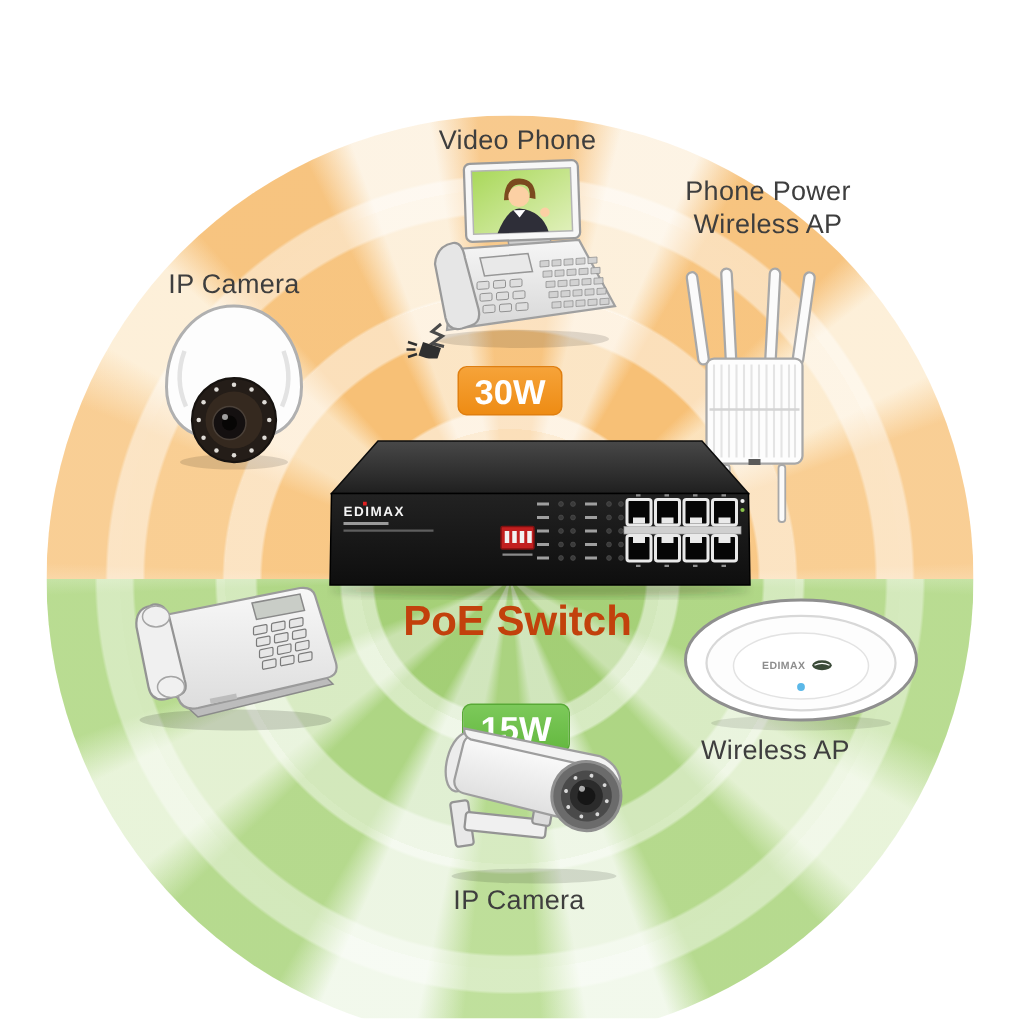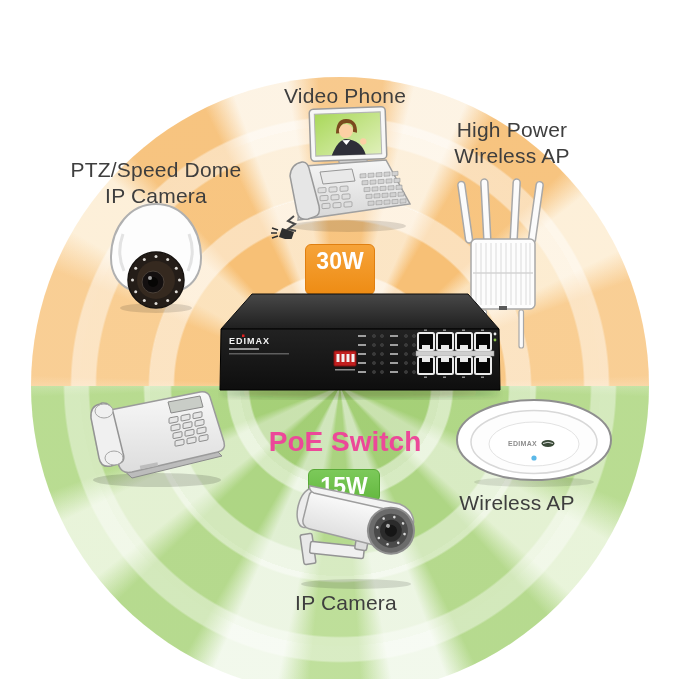--- a/index.html
+++ b/index.html
@@ -39,33 +39,33 @@
       radial-gradient(circle at 50% 0%,
         rgba(120,180,60,.28) 0 100px, rgba(150,200,100,.20) 100px 190px,
         rgba(190,220,150,.12) 190px 260px, rgba(220,240,195,.05) 260px 310px),
       conic-gradient(from 72deg at 50% 0%,
         #eef7e3 0deg 12deg, #b7db8f 20deg 40deg, #e9f4db 48deg 60deg,
         #b4d98c 66deg 82deg, #f3f9ee 88deg 98deg, #bedf9a 104deg 114deg,
         #f3f9ee 120deg 132deg, #b4d98c 138deg 154deg, #e9f4db 160deg 172deg,
         #b7db8f 178deg 196deg, #eef7e3 204deg 360deg);
   }
   .label{
-    position:absolute;color:#3e3e3e;font-size:21px;line-height:1.22;
+    position:absolute;color:#3e3e3e;font-size:18px;line-height:1.22;
     text-align:center;letter-spacing:.2px;
   }
   .poe-title{
     position:absolute;left:250px;top:398px;width:190px;text-align:center;
-    font-size:28px;font-weight:bold;color:#ec4899;margin-top:28px;
+    font-size:28px;font-weight:bold;color:#c2410c;
   }
   .badge{
     position:absolute;color:#ffffff;font-weight:bold;font-size:23px;
     text-align:center;border-radius:6px;box-sizing:border-box;
   }
   .badge-orange{
-    left:305px;top:244px;width:70px;height:51px;line-height:32px;
+    left:305px;top:244px;width:70px;height:33px;line-height:32px;
     background:linear-gradient(#f6a339,#ee8c14);border:1px solid #e07f10;
   }
   .badge-green{
     left:308px;top:437px;width:72px;height:33px;line-height:32px;
     background:linear-gradient(#7cc95a,#64b83f);border:1px solid #58a936;margin-top:32px;
   }
   .dev{position:absolute;}
 </style>
 </head>
 <body>
@@ -73,26 +73,26 @@
 <div class="canvas">
 
   <div class="bg-circle">
     <div class="zone-top"></div>
     <div class="zone-bottom"></div>
   </div>
 
   <div class="label" style="left:245px;top:83px;width:200px;">Video Phone</div>
 
   <div class="label" style="left:432px;top:117px;width:160px;">
-    <span>High Power</span><br>
+    <span>Phone Power</span><br>
     <span>Wireless AP</span>
   </div>
 
   <div class="label" style="left:56px;top:157px;width:200px;">
-    <span>PTZ/Speed Dome</span><br>
+    <br>
     <span>IP Camera</span>
   </div>
 
 
   <div class="label" style="left:437px;top:490px;width:160px;">Wireless AP</div>
 
   <div class="label" style="left:266px;top:590px;width:160px;">IP Camera</div>
 
   <div class="poe-title">PoE Switch</div>
 

